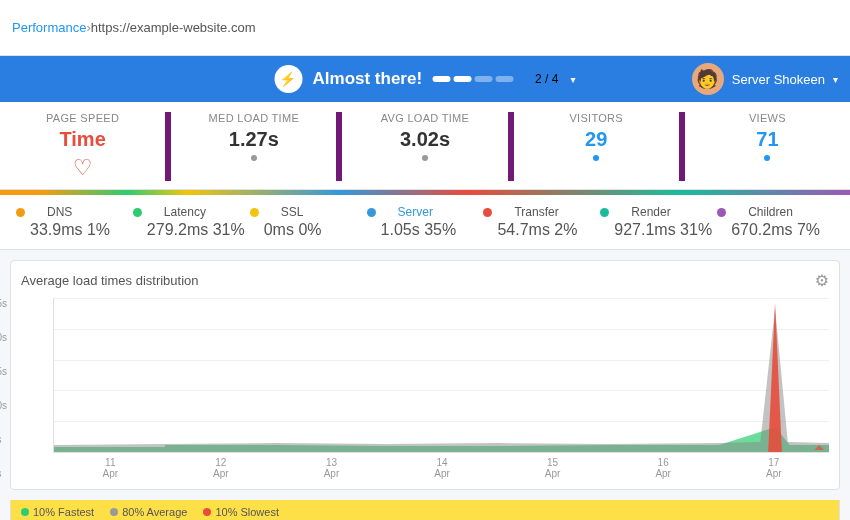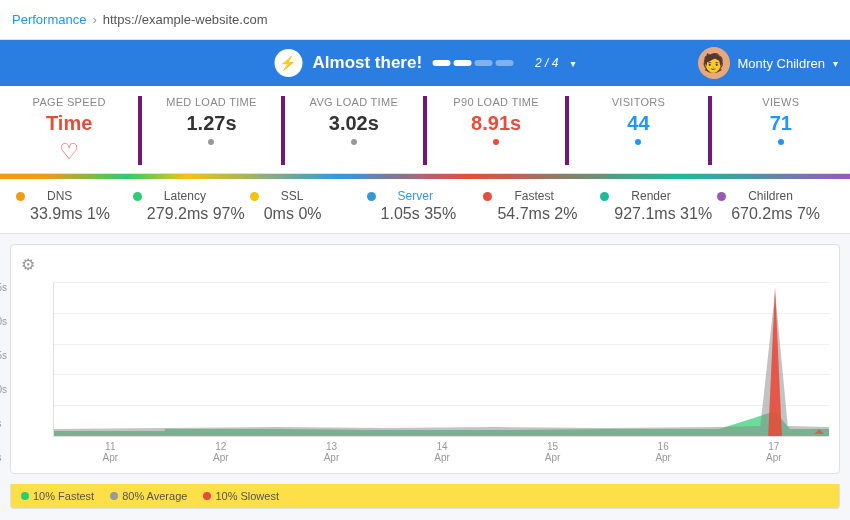--- a/index.html
+++ b/index.html
@@ -2,24 +2,23 @@
 <html><head>
   <meta charset="utf-8">
   <style>
     * { box-sizing: border-box; margin: 0; padding: 0; }
     body { font-family: -apple-system, BlinkMacSystemFont, 'Segoe UI', sans-serif; font-size: 13px; background: #f5f7fa; color: #333; width: 850px; height: 520px; overflow: hidden; }
 
     
     .breadcrumb-bar {
       background: #fff;
       border-bottom: 1px solid #e0e0e0;
-      padding: 12px 12px;
-      display: flex;
-      align-items: center;
-      gap: 6px;
+      padding: 20px 12px;
+      display: flex;
+      align-items: center;
       font-size: 13px;
     }
     .breadcrumb-bar a { color: #2196f3; text-decoration: none; }
     .breadcrumb-sep { color: #999; }
     .breadcrumb-url { color: #555; }
 
     
     .header-bar {
       background: #2a7de1;
       height: 46px;
@@ -60,24 +59,23 @@
       gap: 3px;
     }
     .step-dot {
       width: 18px;
       height: 6px;
       border-radius: 3px;
       background: rgba(255,255,255,0.4);
     }
     .step-dot.active { background: #fff; }
     .step-count {
-      color: #ffffff;
+      color: #000000;
       font-size: 12px;
       margin-left: 12px;
-      font-style: italic;
     }
     .dropdown-arrow {
       color: #fff;
       font-size: 10px;
       margin-left: 2px;
     }
     .user-area {
       position: absolute;
       right: 12px;
       display: flex;
@@ -105,21 +103,21 @@
     .metrics-row {
       background: #fff;
       display: flex;
       border-bottom: 1px solid #e0e0e0;
       padding: 10px 0 8px;
     }
     .metric-cell {
       flex: 1;
       text-align: center;
       padding: 0 8px;
-      border-right: 4px solid #701a75;
+      border-right: 6px solid #701a75;
     }
     .metric-cell:last-child { border-right: none; }
     .metric-label {
       font-size: 11px;
       color: #888;
       margin-bottom: 4px;
       text-transform: uppercase;
       letter-spacing: 0.3px;
     }
     .metric-value {
@@ -282,21 +280,21 @@
       <div class="step-dot active"></div>
       <div class="step-dot active"></div>
       <div class="step-dot"></div>
       <div class="step-dot"></div>
     </div>
     <span class="step-count">2 / 4</span>
     <span class="dropdown-arrow">▾</span>
   </div>
   <div class="user-area">
     <div class="avatar">🧑</div>
-    <span class="user-name">Monty Children</span>
+    <span class="user-name">Server Shokeen</span>
     <span class="user-arrow">▾</span>
   </div>
 </div>
 
 <div class="metrics-row">
 
   <div class="metric-cell">
     <div class="metric-label">Page Speed</div>
     <div class="metric-value poor">Time</div>
     <div class="heart-icon">♡</div>
@@ -307,29 +305,24 @@
     <div class="metric-value">1.27s</div>
     <div class="metric-dot dot-gray"></div>
   </div>
 
   <div class="metric-cell">
     <div class="metric-label">Avg Load Time</div>
     <div class="metric-value">3.02s</div>
     <div class="metric-dot dot-gray"></div>
   </div>
 
-  <div class="metric-cell">
-    <div class="metric-label">p90 Load Time</div>
-    <div class="metric-value orange">8.91s</div>
-    <div class="metric-dot dot-red"></div>
-  </div>
 
   <div class="metric-cell">
     <div class="metric-label">Visitors</div>
-    <div class="metric-value blue">44</div>
+    <div class="metric-value blue">29</div>
     <div class="metric-dot dot-blue"></div>
   </div>
 
   <div class="metric-cell">
     <div class="metric-label">Views</div>
     <div class="metric-value blue">71</div>
     <div class="metric-dot dot-blue"></div>
   </div>
 </div>
 
@@ -341,40 +334,40 @@
         <span class="dns-dot" style="background: rgb(243, 156, 18);"></span>
         <span>DNS</span>
       </div>
       <div class="dns-values">33.9ms   1%</div>
     </div>
     <div class="dns-item">
       <div class="dns-name-row">
         <span class="dns-dot" style="background: rgb(46, 204, 113);"></span>
         <span>Latency</span>
       </div>
-      <div class="dns-values">279.2ms   97%</div>
+      <div class="dns-values">279.2ms   31%</div>
     </div>
     <div class="dns-item">
       <div class="dns-name-row">
         <span class="dns-dot" style="background: rgb(241, 196, 15);"></span>
         <span>SSL</span>
       </div>
       <div class="dns-values">0ms   0%</div>
     </div>
     <div class="dns-item">
       <div class="dns-name-row">
         <span class="dns-dot" style="background: rgb(52, 152, 219);"></span>
         <span style="color: rgb(52, 152, 219);">Server</span>
       </div>
       <div class="dns-values">1.05s   35%</div>
     </div>
     <div class="dns-item">
       <div class="dns-name-row">
         <span class="dns-dot" style="background: rgb(231, 76, 60);"></span>
-        <span>Fastest</span>
+        <span>Transfer</span>
       </div>
       <div class="dns-values">54.7ms   2%</div>
     </div>
     <div class="dns-item">
       <div class="dns-name-row">
         <span class="dns-dot" style="background: rgb(26, 188, 156);"></span>
         <span>Render</span>
       </div>
       <div class="dns-values">927.1ms   31%</div>
     </div>
@@ -382,20 +375,21 @@
       <div class="dns-name-row">
         <span class="dns-dot" style="background: rgb(155, 89, 182);"></span>
         <span>Children</span>
       </div>
       <div class="dns-values">670.2ms   7%</div>
     </div>
   </div>
 
 <div class="chart-section">
   <div class="chart-header">
+    <span class="chart-title">Average load times distribution</span>
     <span class="gear-icon">⚙</span>
   </div>
   <div style="position:relative; padding-left:32px;">
     <div class="y-labels" id="y-labels">
         <span>25s</span>
         <span>20s</span>
         <span>15s</span>
         <span>10s</span>
         <span>5s</span>
         <span>0s</span>

